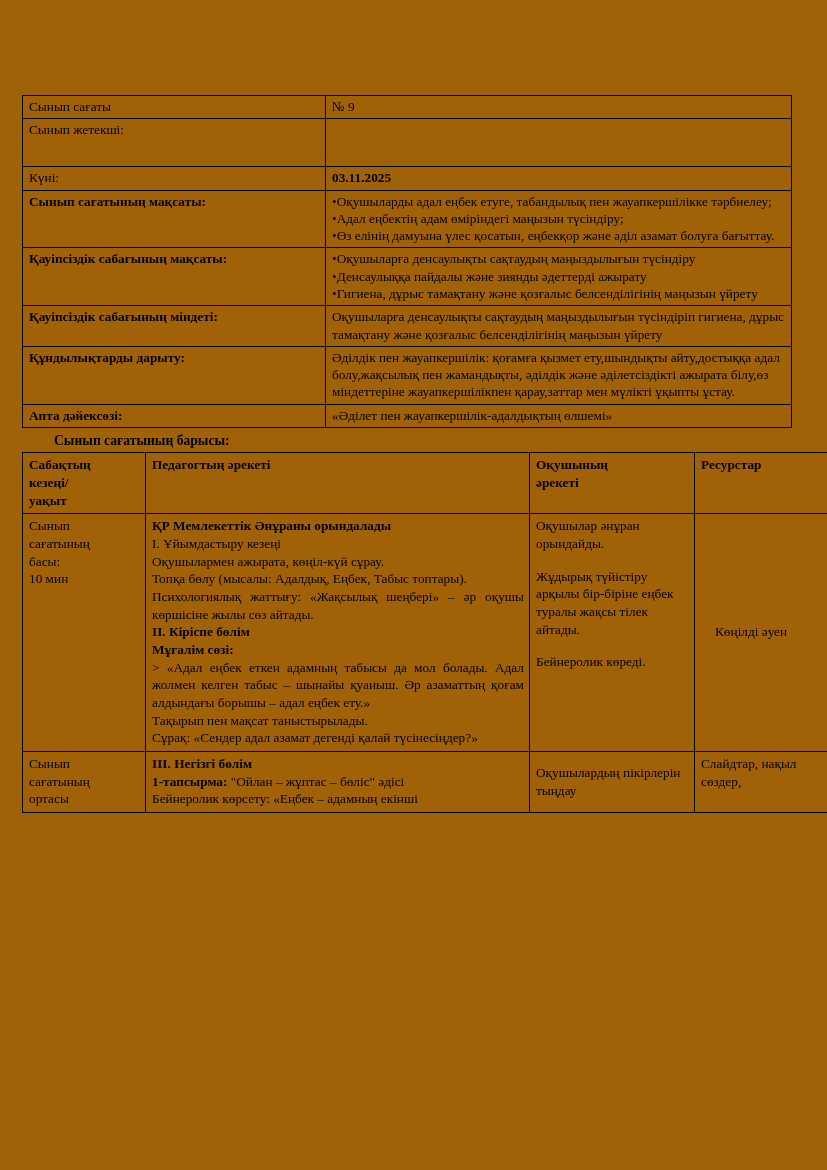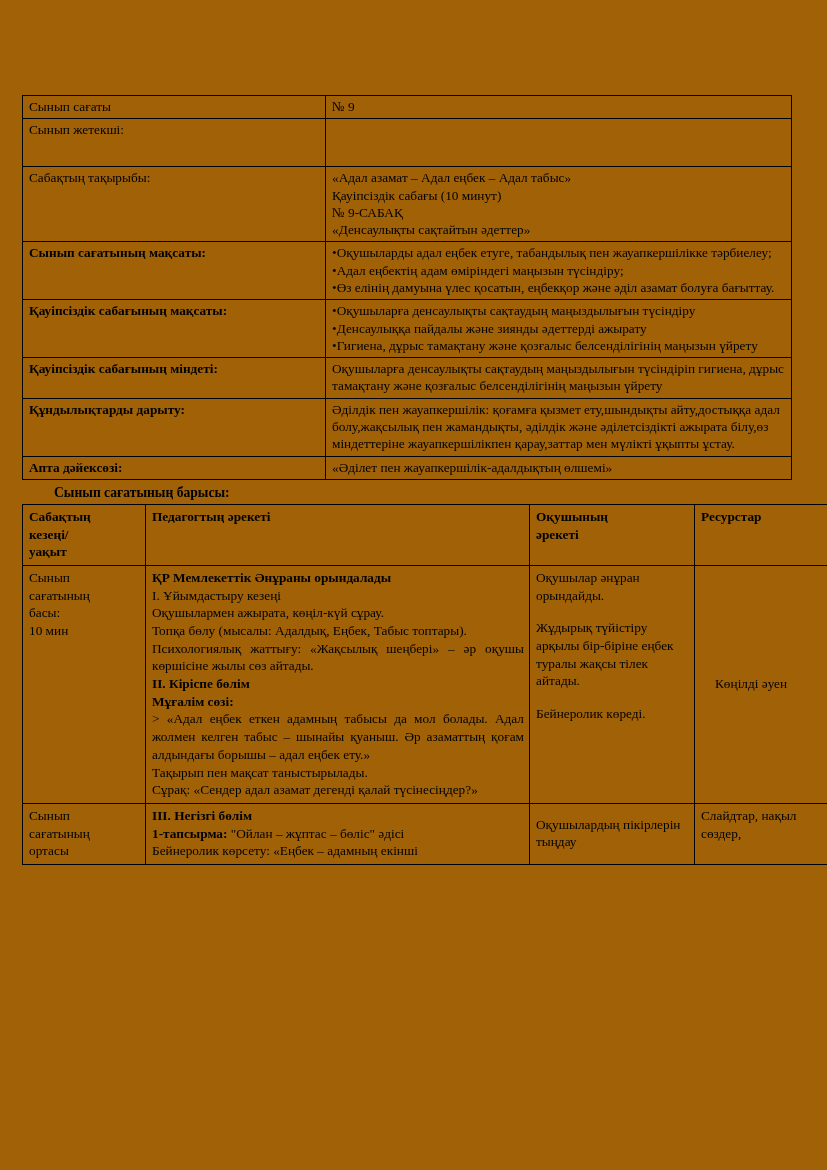--- a/index.html
+++ b/index.html
@@ -108,27 +108,22 @@
       <tbody>
         <tr>
           <td class="lbl">Сынып сағаты</td>
           <td class="val" colspan="2">№ 9</td>
         </tr>
         <tr>
           <td class="lbl" style="height:42px">Сынып жетекші:</td>
           <td class="val" colspan="2"></td>
         </tr>
         <tr>
-          <td class="lbl">Сабақтың  тақырыбы:</td>
-          <td class="val lines" colspan="2">
-            <p> «Адал азамат – Адал еңбек – Адал табыс»</p>
-            <p>Қауіпсіздік сабағы (10 минут)</p>
-            <p>№ 9-САБАҚ</p>
-            <p> «Денсаулықты сақтайтын әдеттер»</p>
-          </td>
+          <td class="lbl">Күні:</td>
+          <td class="val b" colspan="2">03.11.2025</td>
         </tr>
         <tr>
           <td class="lbl bold-cell">Сынып сағатының мақсаты:</td>
           <td class="val bullets" colspan="2">
             <p>•Оқушыларды адал еңбек етуге, табандылық пен жауапкершілікке тәрбиелеу;</p>
             <p>•Адал еңбектің адам өміріндегі маңызын түсіндіру;</p>
             <p>•Өз елінің дамуына үлес қосатын, еңбекқор және әділ азамат болуға бағыттау.</p>
           </td>
         </tr>
         <tr>

